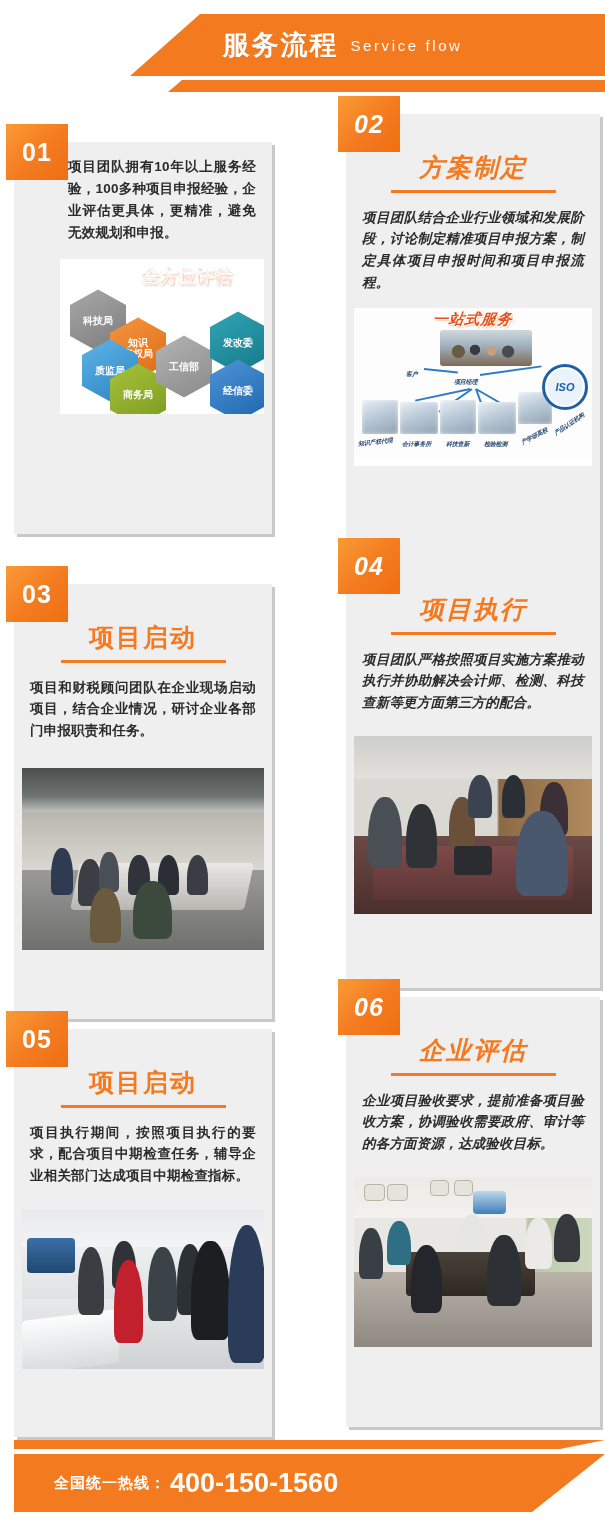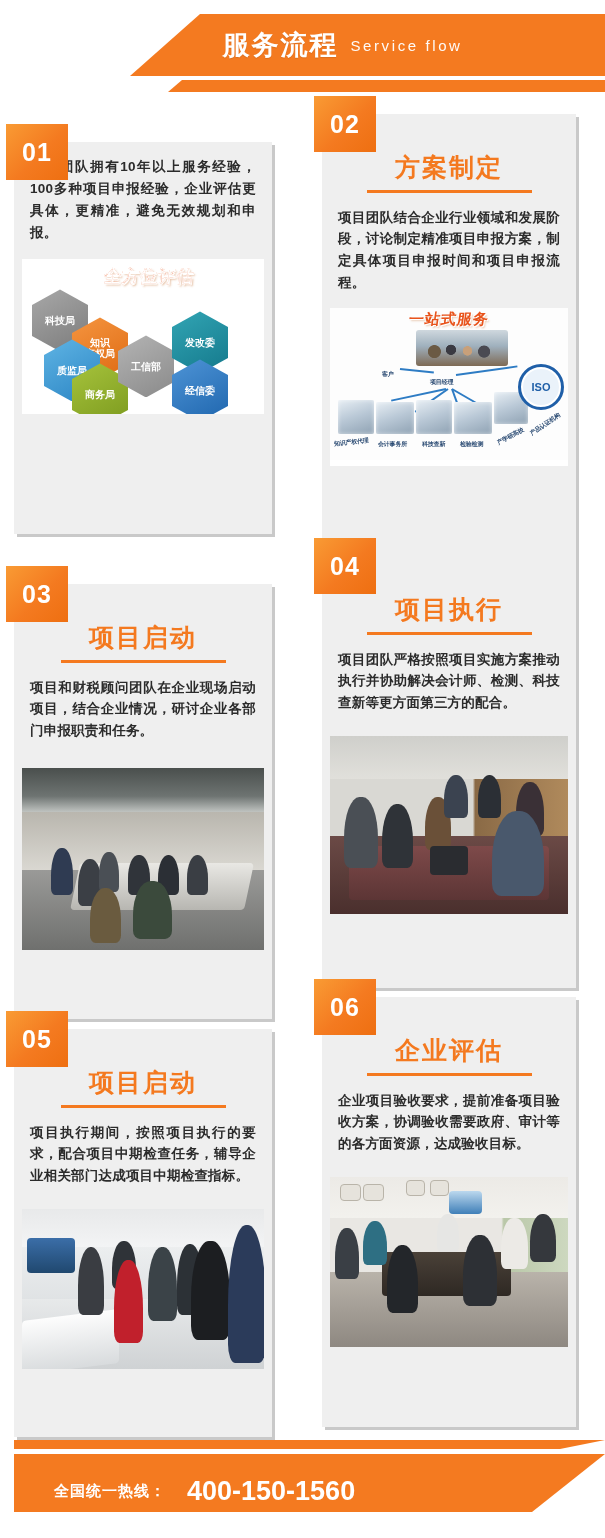--- a/index.html
+++ b/index.html
@@ -38,21 +38,21 @@
 
   
   .grid{position:absolute;left:0;top:104px;width:605px;}
   .card{
     position:absolute;
     background:#EFEFEF;
     box-shadow:3px 3px 0 0 #C9C9C9;
     box-sizing:border-box;
   }
   .card.left{left:14px;width:258px;}
-  .card.right{left:322px;width:254px;}
+  .card.right{left:346px;width:254px;font-style:italic;}
 
   .badge{
     position:absolute;top:-18px;
     width:62px;height:56px;
     background:linear-gradient(135deg,#F99B34 0%,#F47A20 55%,#EE6F11 100%);
     color:#fff;font-size:25px;font-weight:bold;letter-spacing:1px;
     display:flex;align-items:center;justify-content:center;
     line-height:1;
   }
   .card.left .badge{left:-8px;}
@@ -140,42 +140,42 @@
   .ftr-thin{
     position:absolute;left:14px;top:22px;width:591px;height:9px;background:#F47A20;
     clip-path:polygon(0 0, 591px 0, 546px 9px, 0 9px);
   }
   .ftr-bar{
     position:absolute;left:14px;top:36px;width:591px;height:58px;background:#F47A20;
     clip-path:polygon(0 0, 591px 0, 518px 58px, 0 58px);
   }
   .ftr-text{
     position:absolute;left:54px;top:36px;height:58px;
-    display:flex;align-items:center;gap:21px;color:#fff;margin-top:8px;
+    display:flex;align-items:center;gap:4px;color:#fff;
   }
   .ftr-label{font-size:15px;font-weight:bold;letter-spacing:1px;}
   .ftr-num{font-size:27px;font-weight:bold;letter-spacing:0px;}
 </style>
 </head>
 <body>
 
 <div class="page">
 
   <div class="header">
     <div class="hdr-bar"></div>
     <div class="hdr-bar-2"></div>
     <div class="hdr-title-wrap">
       <span class="hdr-cn">服务流程</span>
       <span class="hdr-en">Service flow</span>
     </div>
   </div>
 
   <div class="grid">
 
-    <div class="card left" style="top:38px;height:392px;">
+    <div class="card left" style="top:38px;height:392px;padding-left:38px;">
       <div class="badge">01</div>
       <div class="card-body">项目团队拥有10年以上服务经验，100多种项目申报经验，企业评估更具体，更精准，避免无效规划和申报。</div>
 
       <div class="media" style="height:155px;margin:2px 8px 8px 8px;">
         <div class="hexwrap">
           <div class="hex-title">全方位评估</div>
           <div class="hex" style="left:10px;top:30px;background:linear-gradient(150deg,#A8A8A8,#7C7C7C);">科技局</div>
           <div class="hex" style="left:50px;top:58px;background:linear-gradient(150deg,#F59540,#DE6A12);">知识<br>产权局</div>
           <div class="hex" style="left:10px;top:80px;background:linear-gradient(150deg,#5FB4E4,#2B85C4);margin-left:12px;">质监局</div>
           <div class="hex" style="left:50px;top:104px;background:linear-gradient(150deg,#A6C33C,#7C9A1E);">商务局</div>

